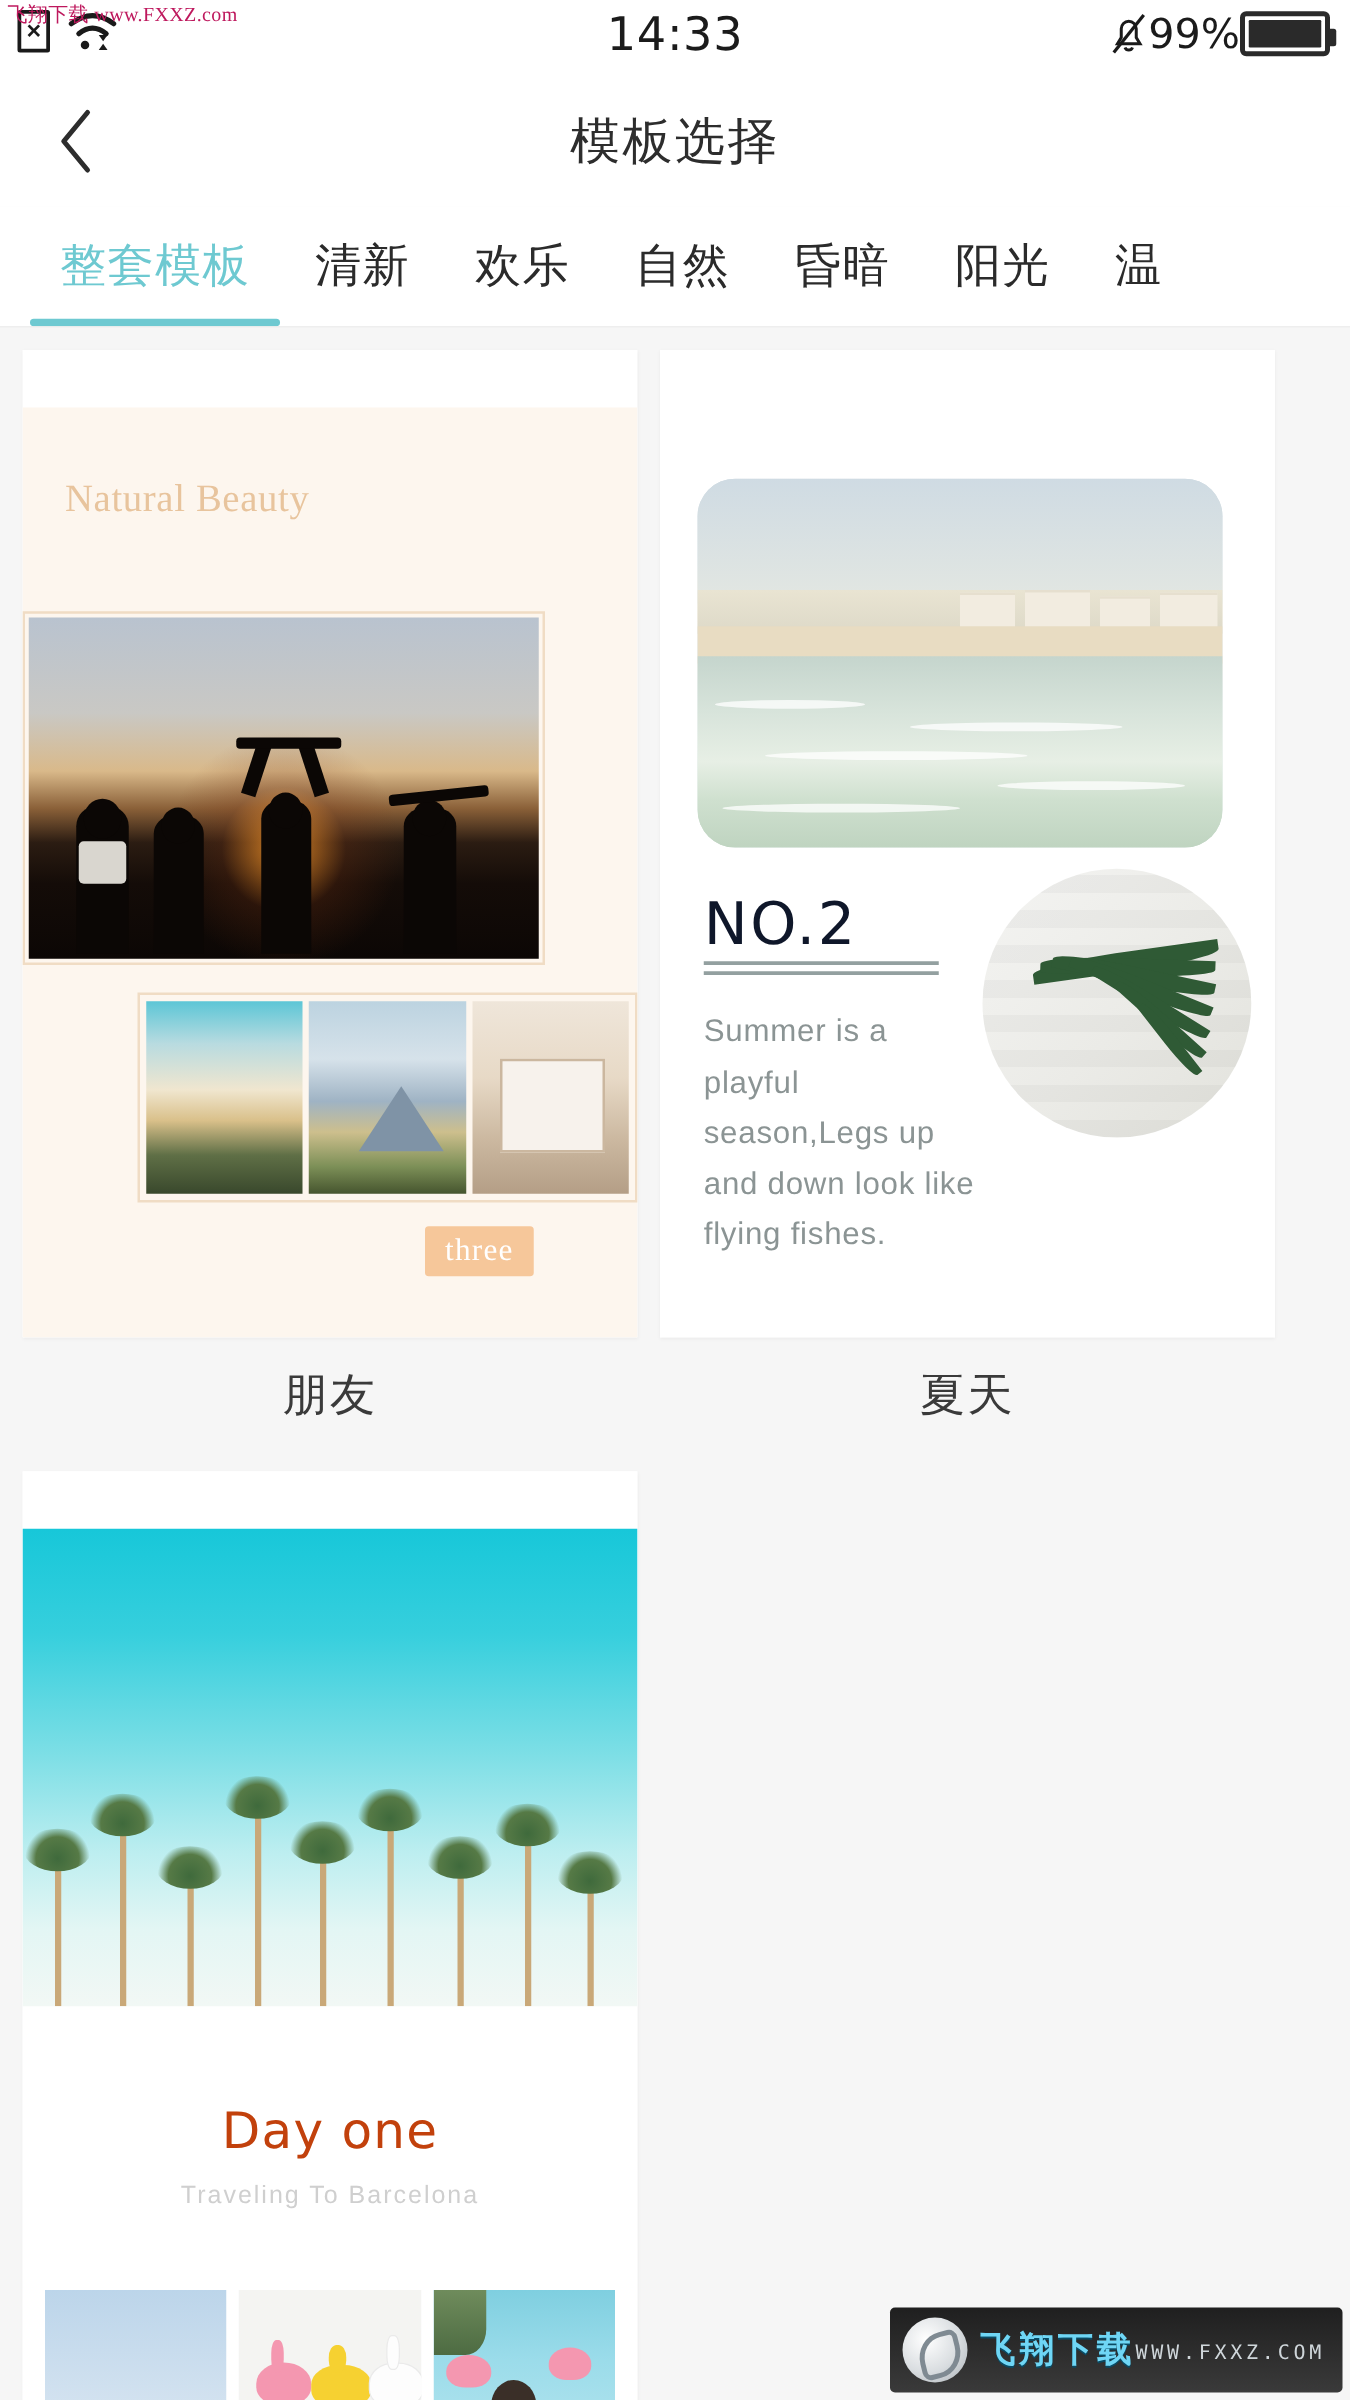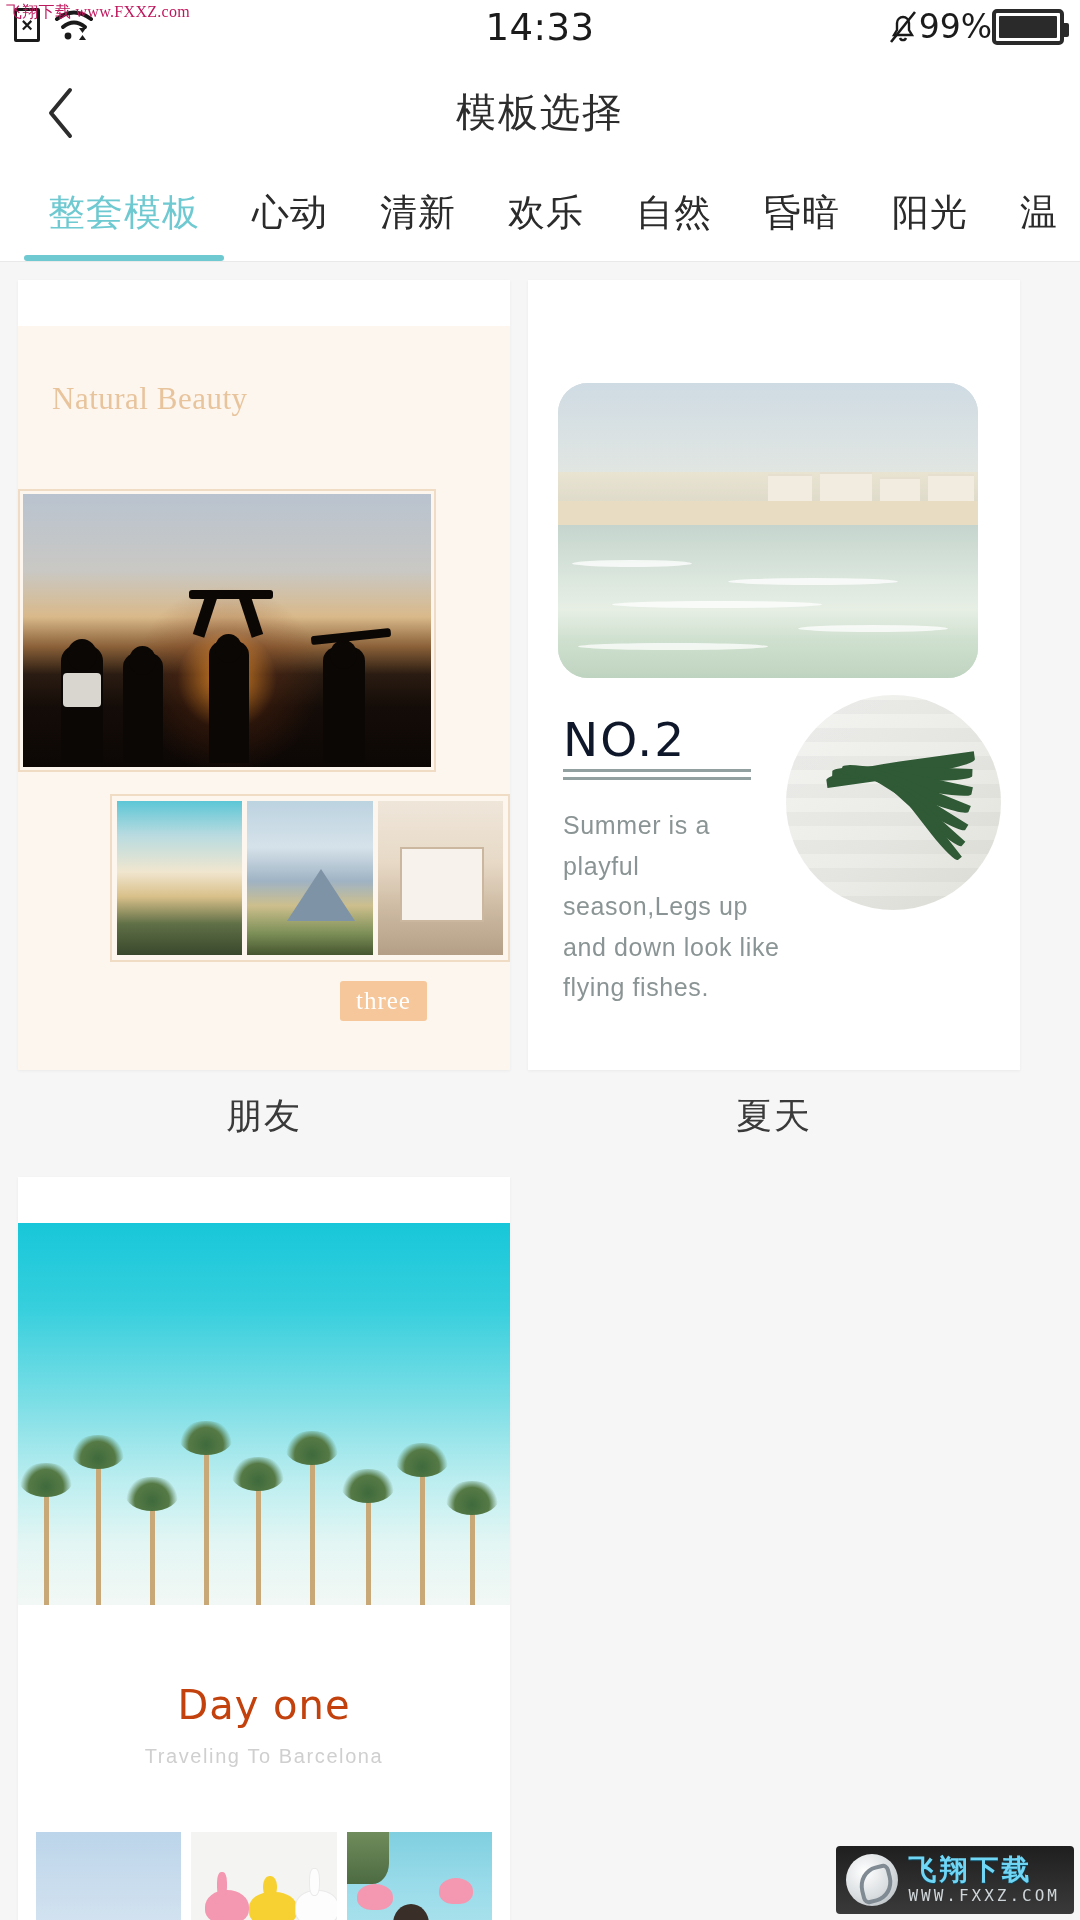--- a/index.html
+++ b/index.html
@@ -210,21 +210,21 @@
   .wm-bottom{
     position:absolute; right:6px; bottom:6px; z-index:60;
     display:flex; align-items:center; gap:10px;
     background:linear-gradient(#1f1f1f,#3a3a3a); padding:8px 14px 8px 10px; border-radius:4px;
   }
   .wm-logo{ width:52px; height:52px; border-radius:50%;
     background:radial-gradient(circle at 36% 34%, #ffffff 0%, #d9dde0 55%, #a9b0b5 100%);
     position:relative; flex:0 0 auto;}
   .wm-logo:after{content:"";position:absolute;left:13px;top:12px;width:26px;height:28px;
     border:4px solid #7f8a92;border-radius:60% 20% 60% 20%;transform:rotate(-14deg);}
-  .wm-texts{ display:flex; flex-direction:column; line-height:1; }
+  .wm-texts{ display:flex; flex-direction:row; line-height:1;align-items:center; }
   .wm-cn{ font-size:28px; font-weight:bold; color:#6fd6f5; letter-spacing:3px;
           text-shadow:0 1px 0 #0a4a63; font-family:"DejaVu Sans",sans-serif;}
   .wm-en{ font-size:16px; color:#cfd6da; letter-spacing:3px; margin-top:4px;
           font-family:"DejaVu Sans Mono",monospace;}
 </style>
 </head>
 <body>
 
 <div class="wm-top">飞翔下载 www.FXXZ.com</div>
 
@@ -265,21 +265,20 @@
       <svg width="34" height="54" viewBox="0 0 34 54">
         <polyline points="26,4 7,27 26,50" stroke="#2d2d2d" stroke-width="4" fill="none" stroke-linecap="round" stroke-linejoin="round"></polyline>
       </svg>
     </span>
   </div>
   <div class="nav-title">模板选择</div>
 </div>
 
 <div class="tabs">
   <div class="tab active">整套模板</div>
-  <div class="tab">心动</div>
   <div class="tab">清新</div>
   <div class="tab">欢乐</div>
   <div class="tab">自然</div>
   <div class="tab">昏暗</div>
   <div class="tab">阳光</div>
   <div class="tab">温</div>
 </div>
 
 <div class="grid">
 

